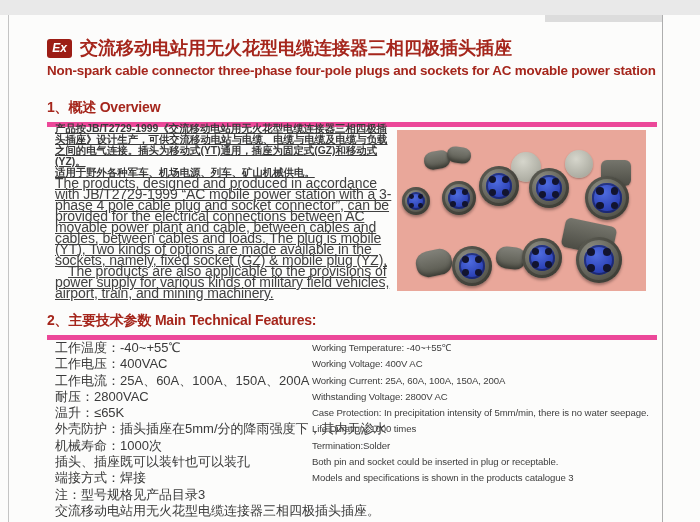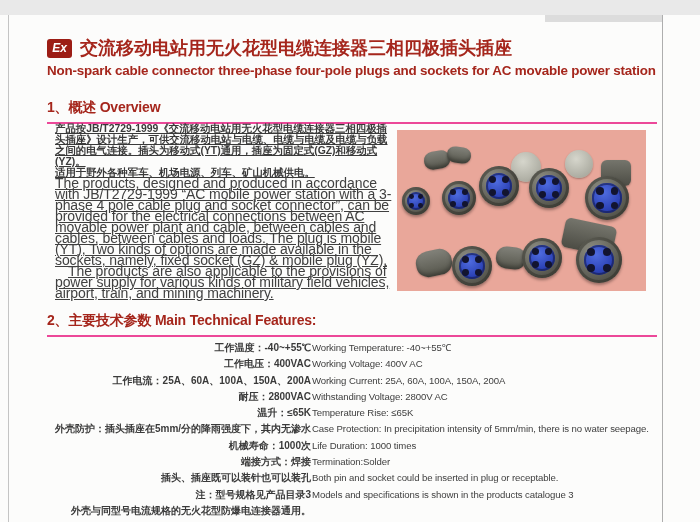--- a/index.html
+++ b/index.html
@@ -19,21 +19,21 @@
   .badge{
     flex:0 0 auto;width:25px;height:19px;margin-right:8px;border-radius:3px;
     background:var(--badge-red,#9c1d15);color:#fff;font-weight:bold;font-style:italic;
     font-size:12px;line-height:19px;text-align:center;
   }
   .titleZh{font-size:18px;font-weight:bold;color:var(--accent-red,#a5261c);letter-spacing:0px;white-space:nowrap;}
   .titleEn{margin-top:3px;font-size:13.4px;font-weight:bold;color:var(--accent-red,#a5261c);letter-spacing:-0.2px;white-space:nowrap;}
 
   
   .secHead{
-    position:absolute;left:47px;width:610px;border-bottom:2px solid #ec4899;
+    position:absolute;left:47px;width:610px;border-bottom:5px solid #ec4899;
     padding-bottom:5px;font-size:14px;font-weight:bold;color:var(--accent-red,#b0372c);
     letter-spacing:-0.2px;
   }
   .secHead.s1{top:84px;}
   .secHead.s2{top:297px;}
 
   
   .overview{position:absolute;left:55px;top:108px;width:338px;}
   .overview p{margin:0;line-height:11px;text-decoration:underline;}
   .pzh{font-size:10.4px;font-weight:bold;color:#3a3a3a;}
@@ -70,21 +70,21 @@
   }
   .bodyblk{
     border-radius:6px;
     background:linear-gradient(#75756c,#4c4c44);
     box-shadow:0 1px 2px rgba(0,0,0,.3);
   }
 
   
   .specs{position:absolute;top:325px;}
   .specs div{line-height:16.3px;white-space:nowrap;}
-  .specsZh{left:55px;width:256px;font-size:10px;font-weight:bold;color:#3a3a3a;text-align:right;}
+  .specsZh{left:55px;width:256px;font-size:13px;font-weight:normal;color:#3a3a3a;}
   .specsEn{left:312px;width:350px;font-size:9.6px;color:#404040;letter-spacing:-0.1px;}
   .specsEn div.wrap{white-space:normal;}
 </style>
 </head>
 <body>
 
 <div class="page">
   <div class="vrule left"></div>
   <div class="vrule right"></div>
   <div class="topbar"></div>
@@ -186,31 +186,30 @@
   <div class="secHead s2">2、主要技术参数 Main Technical Features:</div>
 
   <div class="specs specsZh">
     <div>工作温度：-40~+55℃</div>
     <div>工作电压：400VAC</div>
     <div>工作电流：25A、60A、100A、150A、200A</div>
     <div>耐压：2800VAC</div>
     <div>温升：≤65K</div>
     <div>外壳防护：插头插座在5mm/分的降雨强度下，其内无渗水</div>
     <div>机械寿命：1000次</div>
+    <div>插头、插座既可以装针也可以装孔</div>
     <div>端接方式：焊接</div>
-    <div>插头、插座既可以装针也可以装孔</div>
     <div>注：型号规格见产品目录3</div>
-    <div>外壳与同型号电流规格的无火花型防爆电连接器通用。</div>
+    <div>交流移动电站用无火花型电缆连接器三相四极插头插座。</div>
   </div>
 
   <div class="specs specsEn">
     <div>Working Temperature: -40~+55℃</div>
     <div>Working Voltage: 400V AC</div>
     <div>Working Current: 25A, 60A, 100A, 150A, 200A</div>
     <div>Withstanding Voltage: 2800V AC</div>
-    <div>Temperature Rise: ≤65K</div>
     <div>Case Protection: In precipitation intensity of 5mm/min, there is no water seepage.</div>
     <div>Life Duration: 1000 times</div>
     <div>Termination:Solder</div>
     <div>Both pin and socket could be inserted in plug or receptable.</div>
     <div>Models and specifications is shown in the products catalogue 3</div>
   </div>
 </div>
 
 </body></html>

